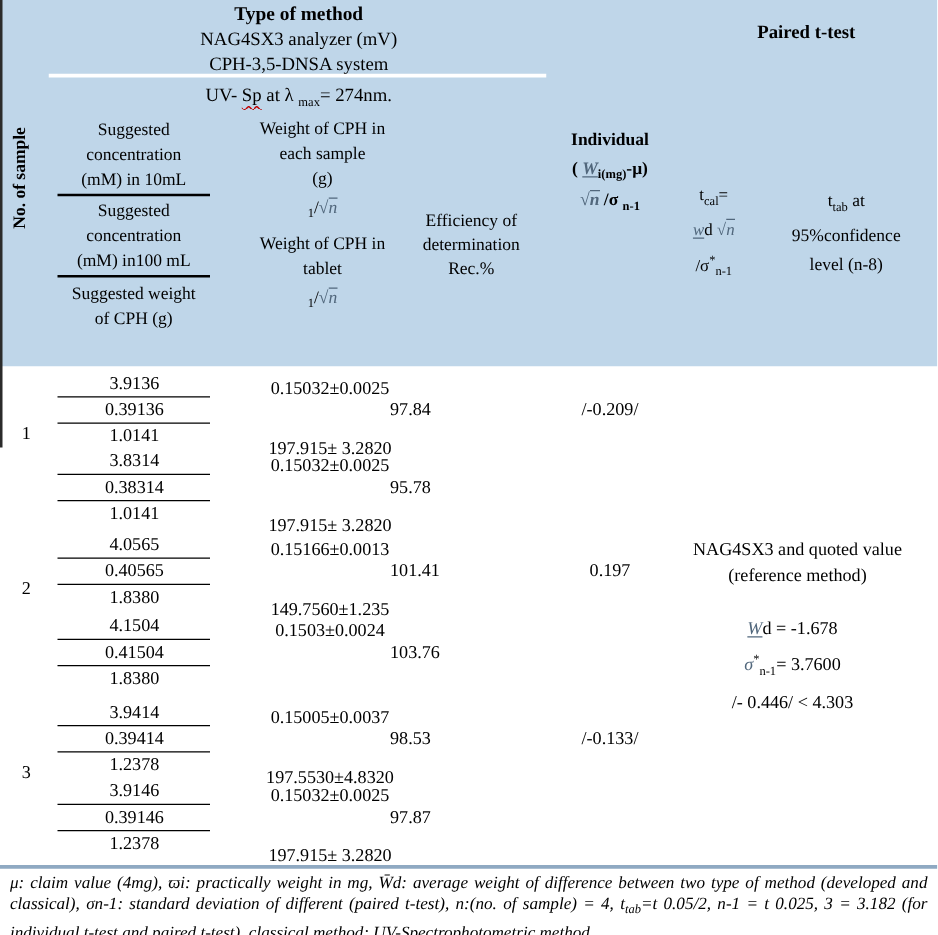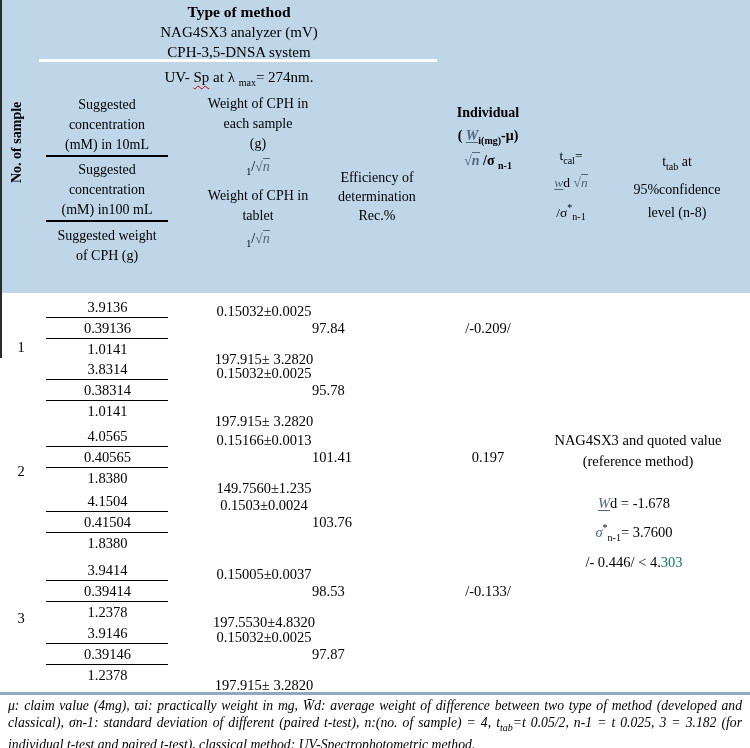--- a/index.html
+++ b/index.html
@@ -48,21 +48,21 @@
   .crow.u::after{content:"";position:absolute;left:6px;right:7px;bottom:0;border-bottom:1.3px solid #000;}
   .wcell{position:absolute;left:184px;width:160px;text-align:center;font-size:14.5px;line-height:21px;}
   .w1pos{top:4px;}
   .w2pos{top:52px;}
   .effcell{position:absolute;left:312px;top:21px;width:130px;font-size:14.5px;line-height:21px;}
   .indcell{position:absolute;left:432px;top:21px;width:112px;text-align:center;font-size:14.5px;line-height:21px;}
   .sampleno{position:absolute;left:6px;width:30px;text-align:center;font-size:14.5px;line-height:20px;}
 
   .pnote{position:absolute;left:530px;top:430px;width:216px;text-align:center;font-size:14.5px;line-height:21px;}
   .pstats{position:absolute;left:524px;top:491px;width:220px;text-align:center;font-size:14.5px;line-height:24.5px;}
-  .blue{color:#0f766e;}
+  .blue{color:#000000;}
 
   
   .footdiv{position:absolute;left:0;top:692px;width:750px;height:3px;background:#8fa9c2;}
   .footer{position:absolute;left:8px;top:697px;width:734px;font-style:italic;
           font-size:13.7px;line-height:17.2px;text-align:justify;}
 </style>
 </head>
 <body>
 
 <div class="page">
@@ -74,20 +74,21 @@
     <div class="t1">Type of method</div>
     <div>NAG4SX3 analyzer (mV)</div>
     <div>CPH-3,5-DNSA system</div>
   </div>
   <div class="whiteline"></div>
 
   <div class="uvline">
     <span>UV- </span><span class="sp-wavy">Sp</span><span> at λ </span><sub>max</sub><span>= 274nm.</span>
   </div>
 
+  <div class="pairedhdr">Paired t-test</div>
 
   <div class="rotlabel">No. of sample</div>
 
   <div class="hcol c2">
     <div class="pre">Suggested
 concentration
 (mM) in 10mL</div>
     <div class="hline"></div>
     <div class="pre seg2">Suggested
 concentration

